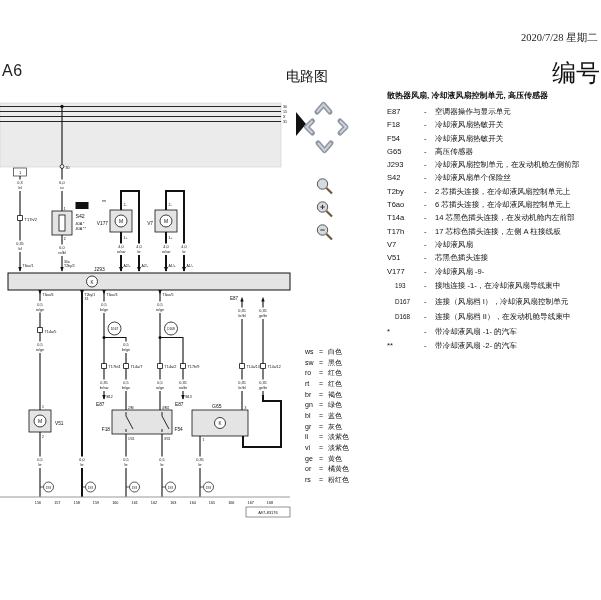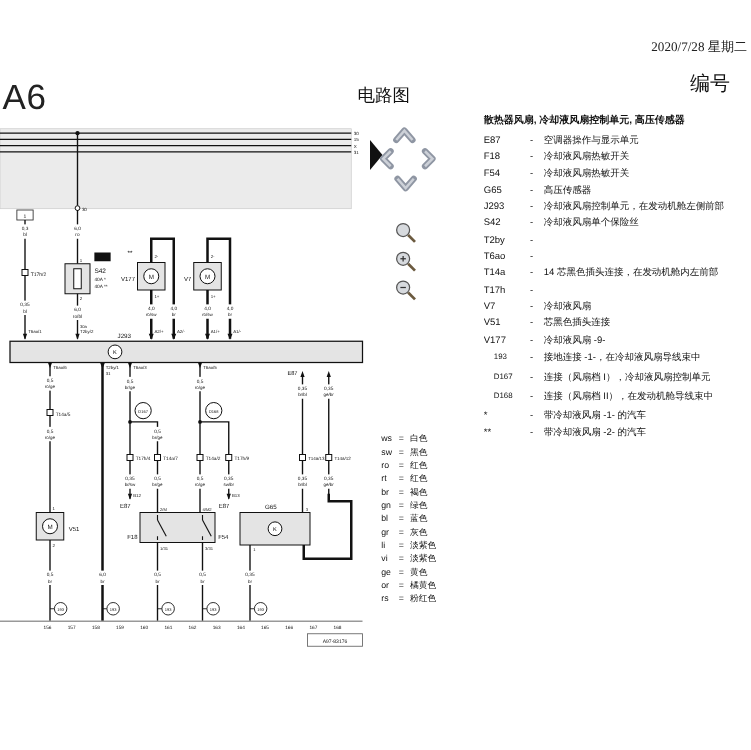--- a/index.html
+++ b/index.html
@@ -1,23 +1,23 @@
 <!DOCTYPE html>
 <html><head>
 <meta charset="utf-8">
 <style>
   html,body{margin:0;padding:0;}
   body{width:601px;height:600px;position:relative;overflow:hidden;background:#fff;
        font-family:"Liberation Sans",sans-serif;color:#111;}
   .abs{position:absolute;}
   #date{left:521px;top:31px;width:90px;font-family:"Liberation Serif",serif;
         font-size:10.5px;white-space:nowrap;color:#222;}
-  #model{left:2px;top:62px;font-size:28px;color:#222;letter-spacing:.5px;}
+  #model{left:2px;top:62px;font-size:16px;color:#222;letter-spacing:.5px;}
   #ctitle{left:286px;top:68px;font-size:14px;color:#111;}
-  #rtitle{left:552px;top:57px;font-size:16px;color:#111;white-space:nowrap;}
+  #rtitle{left:552px;top:57px;font-size:24px;color:#111;white-space:nowrap;}
   #legend{left:387px;top:90px;width:230px;overflow:hidden;}
   #legend .ltitle{font-size:8px;font-weight:bold;white-space:nowrap;margin-bottom:4px;}
   .lrow{display:flex;line-height:13.3px;font-size:7.6px;white-space:nowrap;overflow:hidden;}
   .lcode{width:37px;flex:none;}
   .lcode.sm{font-size:6.3px;padding-left:8px;width:29px;line-height:15px;}
   .lrow.tall{line-height:15.8px;}
   .ldash{width:11px;flex:none;}
   .ldesc{flex:none;}
   #colors{left:305px;top:347px;width:70px;}
   .crow{display:flex;font-size:7px;line-height:10.65px;white-space:nowrap;}
@@ -70,36 +70,39 @@
 
       <div class="lrow">
         <span class="lcode">S42</span>
         <span class="ldash">-</span>
         <span class="ldesc">冷却液风扇单个保险丝</span>
       </div>
 
       <div class="lrow">
         <span class="lcode">T2by</span>
         <span class="ldash">-</span>
+        <span class="ldesc">2 芯插头连接，在冷却液风扇控制单元上</span>
       </div>
 
       <div class="lrow">
         <span class="lcode">T6ao</span>
         <span class="ldash">-</span>
+        <span class="ldesc">6 芯插头连接，在冷却液风扇控制单元上</span>
       </div>
 
       <div class="lrow">
         <span class="lcode">T14a</span>
         <span class="ldash">-</span>
         <span class="ldesc">14 芯黑色插头连接，在发动机舱内左前部</span>
       </div>
 
       <div class="lrow">
         <span class="lcode">T17h</span>
         <span class="ldash">-</span>
+        <span class="ldesc">17 芯棕色插头连接，左侧 A 柱接线板</span>
       </div>
 
       <div class="lrow">
         <span class="lcode">V7</span>
         <span class="ldash">-</span>
         <span class="ldesc">冷却液风扇</span>
       </div>
 
       <div class="lrow">
         <span class="lcode">V51</span>

